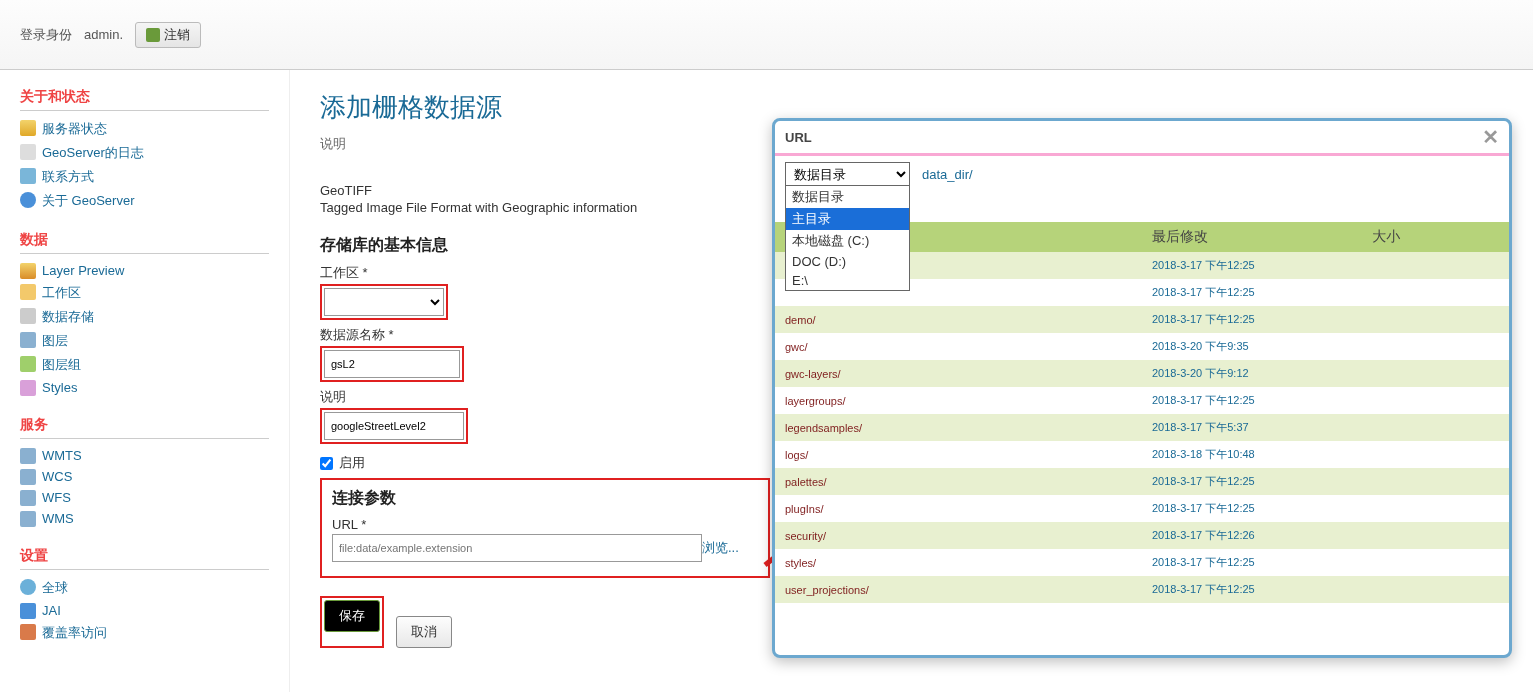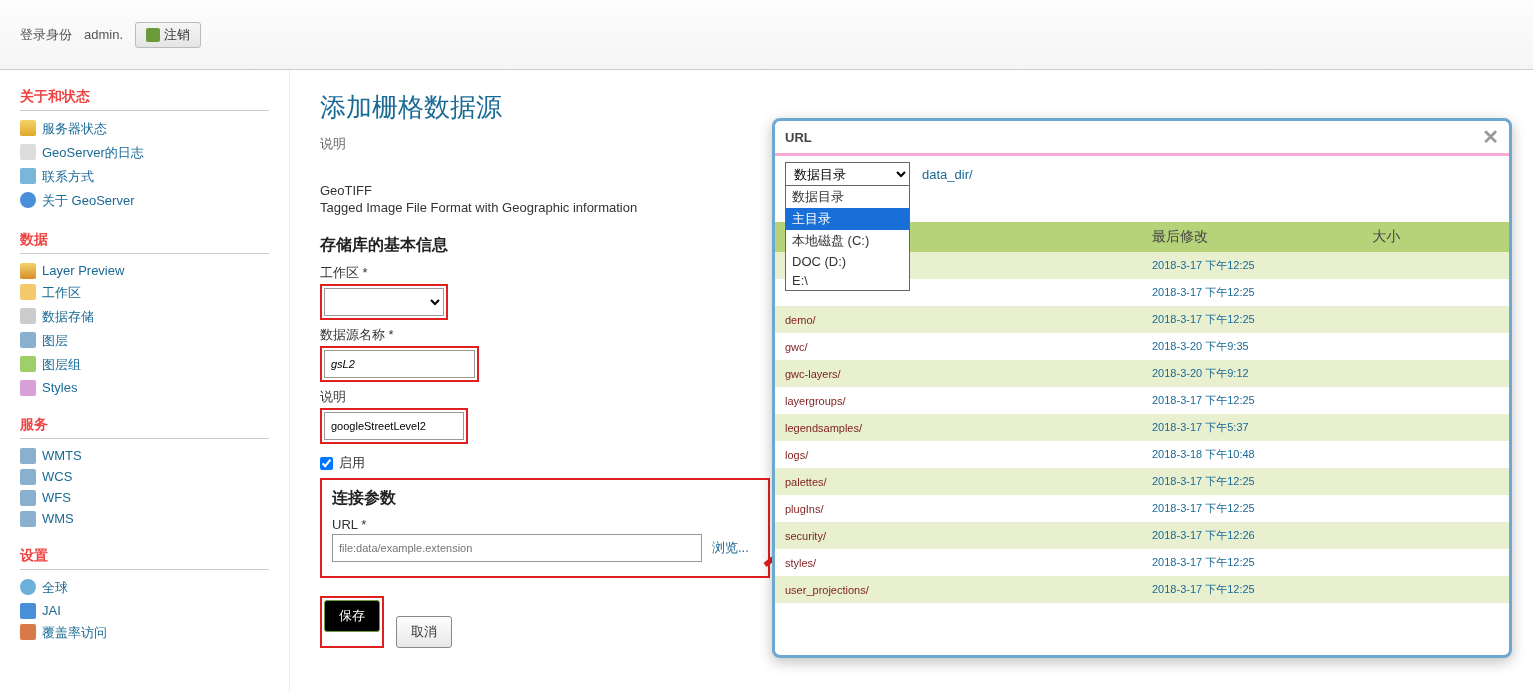--- a/index.html
+++ b/index.html
@@ -135,21 +135,21 @@
       border: 2px solid #e02020;
       padding: 2px;
       display: inline-block;
     }
     .redbox-lg {
       border: 2px solid #e02020;
       padding: 8px 10px 14px 10px;
       width: 450px;
     }
     .enable-row { margin: 10px 0 6px 0; display: flex; align-items: center; gap: 6px; }
-    .browse-row { display: flex; align-items: center; gap: 10px; }
+    .browse-row { display: flex; align-items: center; }
     .browse-link { color: #1a6a96; cursor: pointer; text-decoration: none; }
     .btn-row { margin-top: 18px; display: flex; gap: 12px; }
     .btn {
       padding: 6px 14px;
       border: 1px solid #888;
       border-radius: 3px;
       cursor: pointer;
       font-size: 13px;
     }
     .btn-save { background: #000000; color: #fff; border-color: #6a9a3a; }
@@ -301,21 +301,21 @@
 
     <div class="field-label">工作区 *</div>
     <span class="redbox">
       <select class="workspace">
         <option>Earth</option>
       </select>
     </span>
 
     <div class="field-label">数据源名称 *</div>
     <span class="redbox">
-      <input class="txt" type="text" style="width: 151px; font-style: italic;" value="gsL2">
+      <input class="txt" type="text" style="width: 136px;" value="gsL2">
     </span>
     <div style="margin-top:-28px;margin-left:162px;"><input class="txt" type="text" style="width: 230px; visibility: hidden;"></div>
 
     <div class="field-label">说明</div>
     <span class="redbox">
       <input class="txt" type="text" style="width: 140px;" value="googleStreetLevel2">
     </span>
 
     <div class="enable-row">
       <input type="checkbox" checked="" style="">

